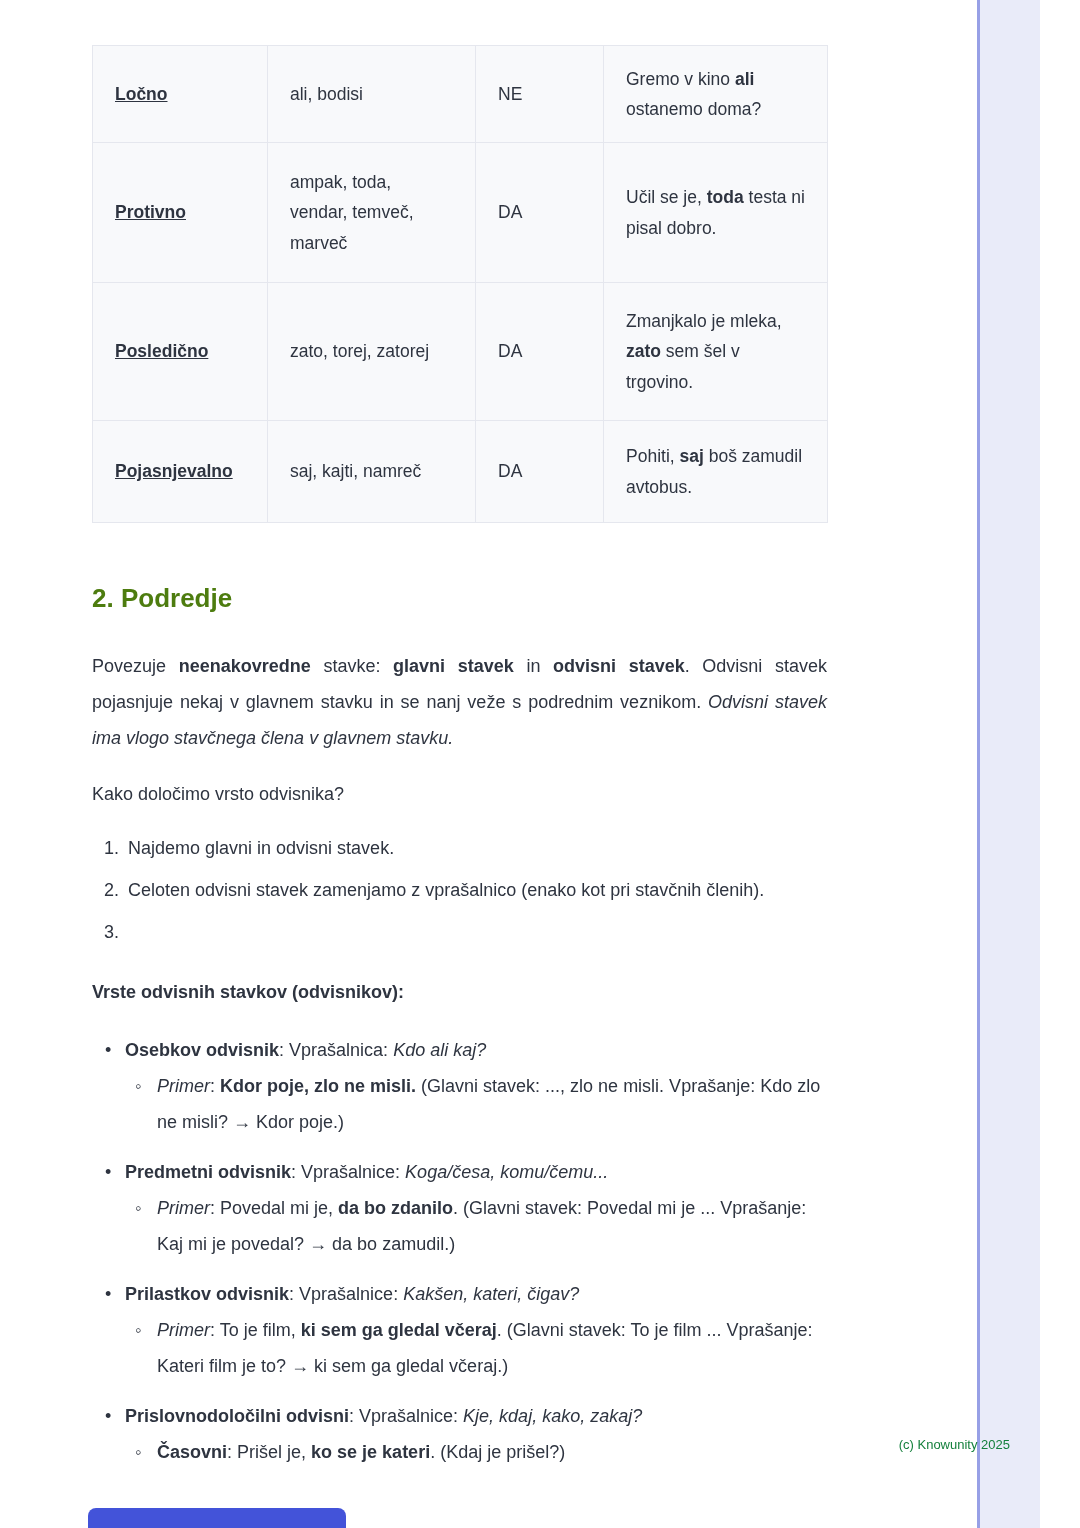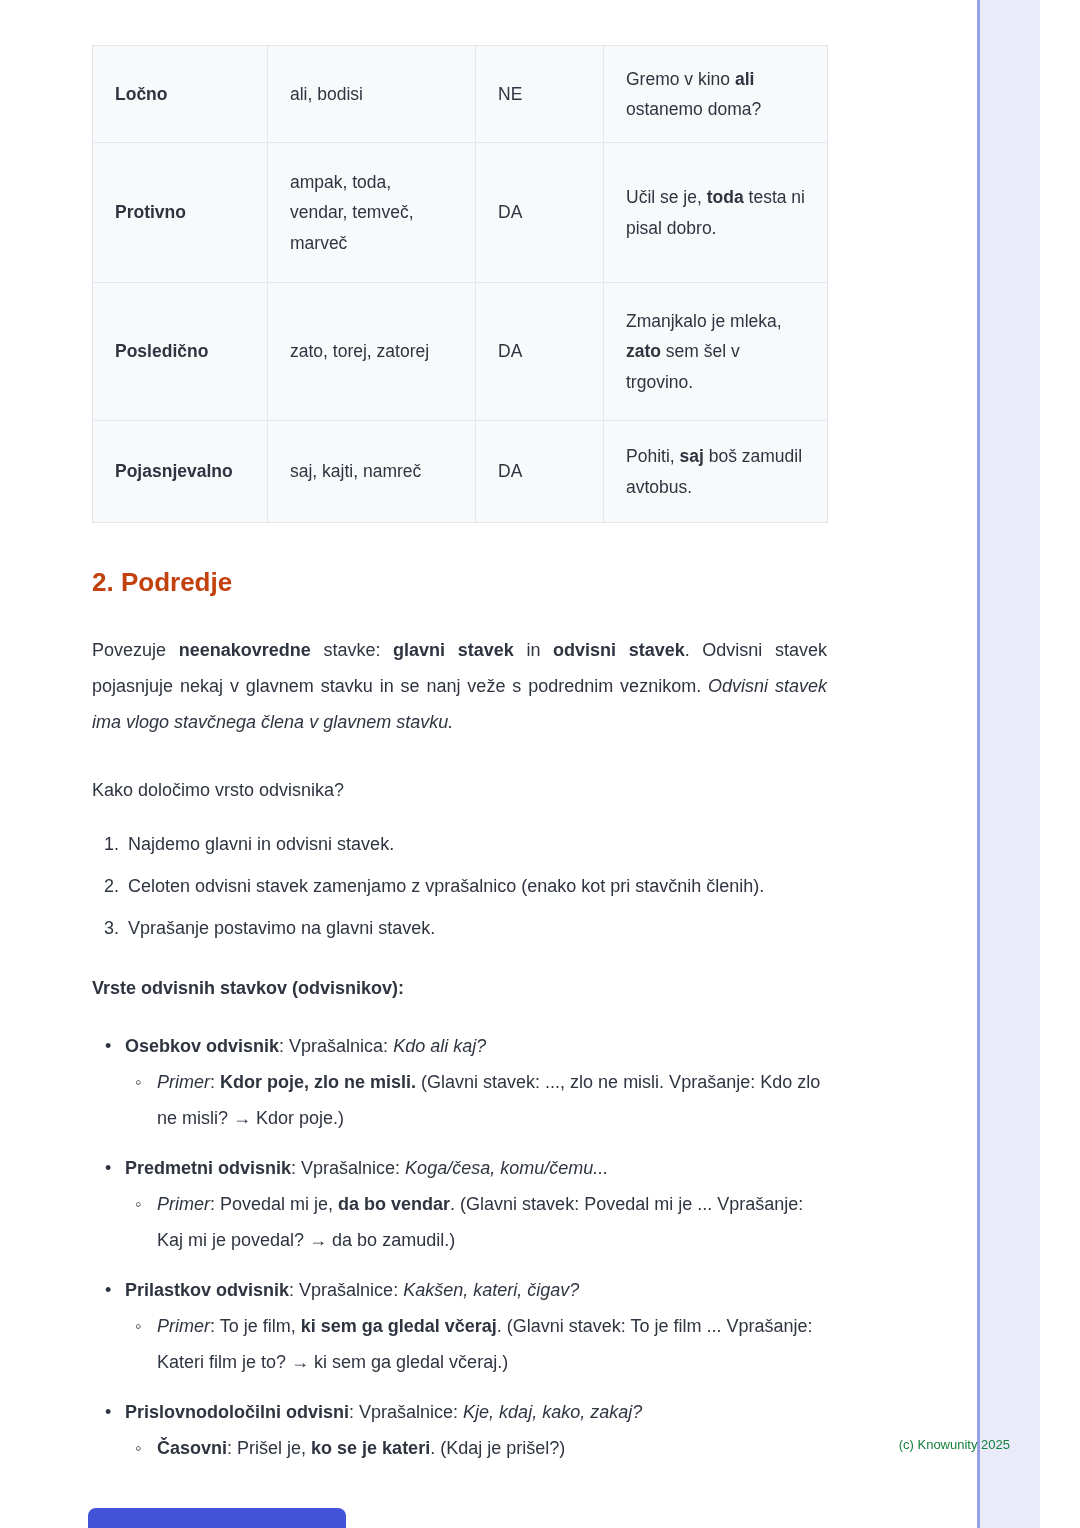--- a/index.html
+++ b/index.html
@@ -27,37 +27,37 @@
     width: 735px; margin-top: 45px;
     font-size: 17.5px;
   }
   .vtable td {
     border: 1px solid #e5e7ee;
     background: #f8f9fb;
     padding: 14px 22px;
     vertical-align: middle;
     line-height: 1.72;
   }
-  .c-type { font-weight: 700; }
+  .c-type { font-weight: 700; text-decoration: underline; }
   tr.r0 { height: 97px; }
   tr.r1 { height: 140px; }
   tr.r2 { height: 138px; }
   tr.r3 { height: 102px; margin-top: 35px; }
   .seg-b { font-weight: 700; }
   .seg-i { font-style: italic; }
   h2.section-heading {
-    margin: 44px 0 0 0;
+    margin: 60px 0 0 0;
     font-size: 26px; font-weight: 700;
-    color: #c2410c;
+    color: #4d7c0f;
   }
   .intro {
     margin-top: 34px; font-size: 18px; line-height: 2.0;
     text-align: justify;
   }
-  .question { margin-top: 32px; font-size: 18px; line-height: 2.0; }
+  .question { margin-top: 20px; font-size: 18px; line-height: 2.0; }
   .olist { margin-top: 18px; font-size: 18px; }
   .step { display: flex; margin-bottom: 6px; line-height: 2.0; }
   .stepnum { flex: 0 0 auto; width: 24px; margin-left: 12px; }
   .steptext { flex: 0 1 auto; max-width: 645px; }
   .types-heading { margin-top: 24px; font-size: 18px; font-weight: 700; line-height: 2.0; }
   .types { margin-top: 22px; font-size: 18px; }
   .type { margin-bottom: 14px; }
   .tmain, .tsub { display: flex; line-height: 2.0; }
   .blt  { flex: 0 0 auto; width: 20px; margin-left: 13px; }
   .blt2 { flex: 0 0 auto; width: 22px; margin-left: 43px; }
@@ -127,21 +127,20 @@
     <div class="step">
       <span class="stepnum">1.</span>
       <span class="steptext">Najdemo glavni in odvisni stavek.</span>
     </div>
     <div class="step">
       <span class="stepnum">2.</span>
       <span class="steptext">Celoten odvisni stavek zamenjamo z vprašalnico (enako kot pri stavčnih členih).</span>
     </div>
     <div class="step">
       <span class="stepnum">3.</span>
-      <span class="steptext">Vprašanje postavimo na glavni stavek.</span>
     </div>
   </div>
 
   <div class="types-heading">Vrste odvisnih stavkov (odvisnikov):</div>
 
   <div class="types">
 
     <div class="type">
       <div class="tmain">
         <span class="blt">•</span>
@@ -153,21 +152,21 @@
       </div>
     </div>
 
     <div class="type">
       <div class="tmain">
         <span class="blt">•</span>
         <span class="ttext"><span class="seg-b">Predmetni odvisnik</span><span>: Vprašalnice: </span><span class="seg-i">Koga/česa, komu/čemu...</span></span>
       </div>
       <div class="tsub">
         <span class="blt2">◦</span>
-        <span class="ttext"><span class="seg-i">Primer</span><span>: Povedal mi je, </span><span class="seg-b">da bo vendar</span><span>. (Glavni stavek: Povedal mi je ... Vprašanje: Kaj mi je povedal? → da bo zamudil.)</span></span>
+        <span class="ttext"><span class="seg-i">Primer</span><span>: Povedal mi je, </span><span class="seg-b">da bo zdanilo</span><span>. (Glavni stavek: Povedal mi je ... Vprašanje: Kaj mi je povedal? → da bo zamudil.)</span></span>
       </div>
     </div>
 
     <div class="type">
       <div class="tmain">
         <span class="blt">•</span>
         <span class="ttext"><span class="seg-b">Prilastkov odvisnik</span><span>: Vprašalnice: </span><span class="seg-i">Kakšen, kateri, čigav?</span></span>
       </div>
       <div class="tsub">
         <span class="blt2">◦</span>

